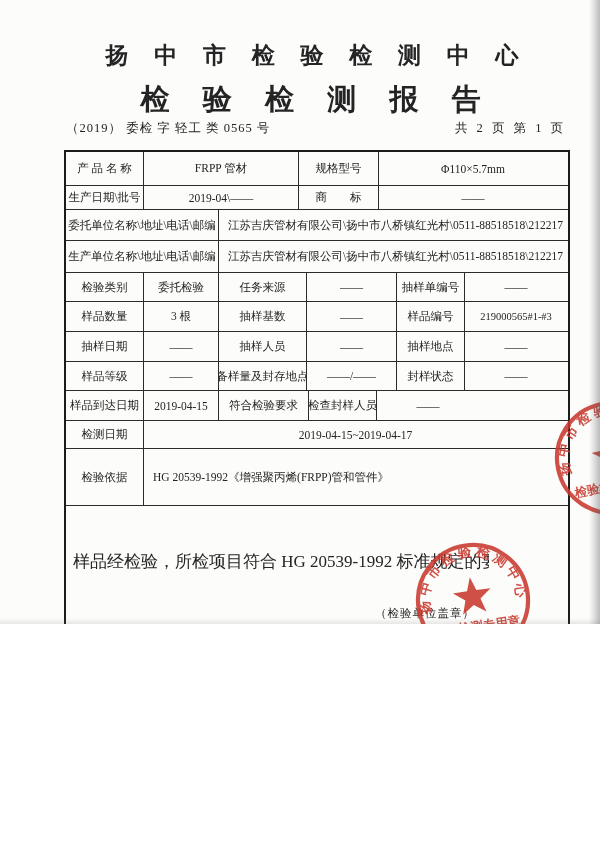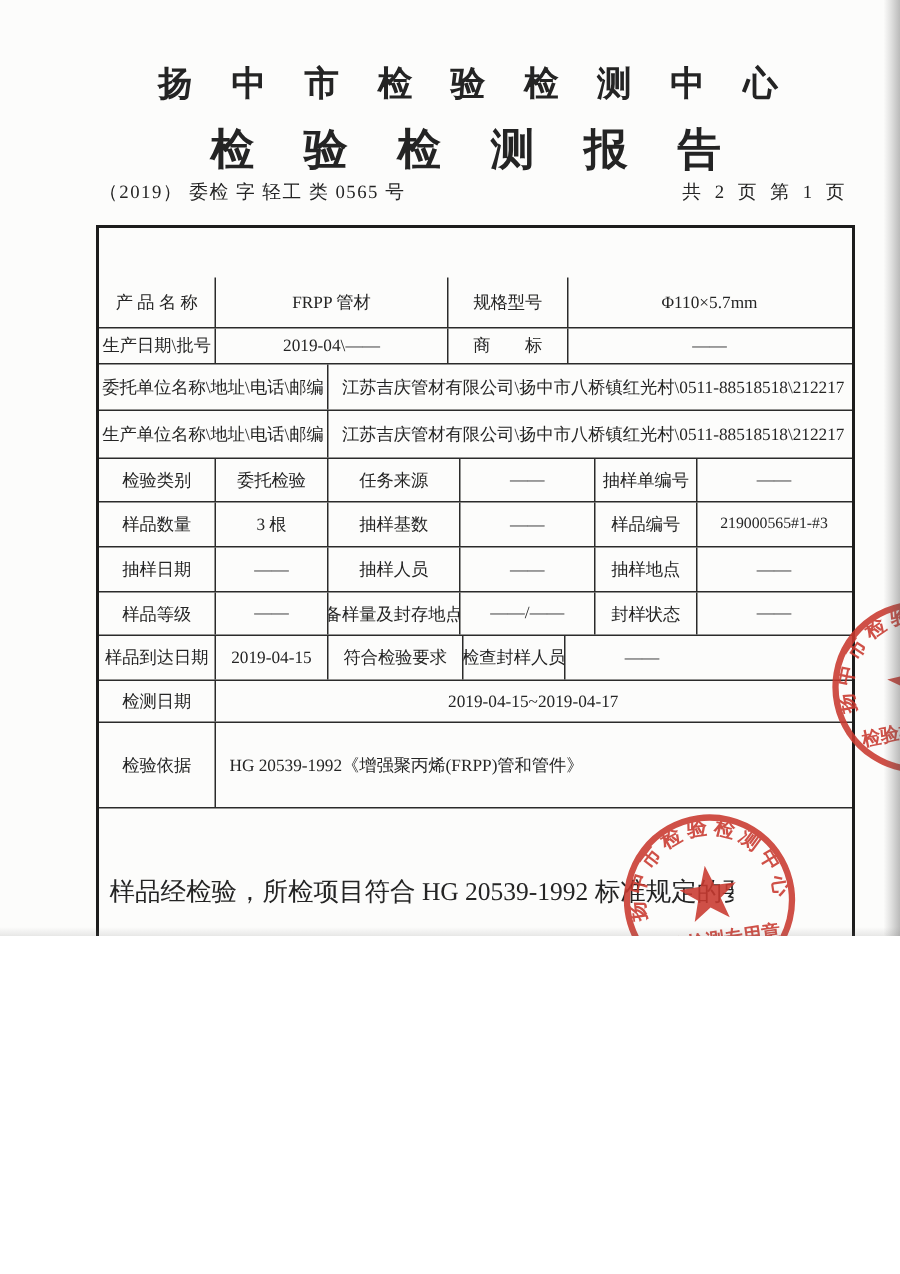--- a/index.html
+++ b/index.html
@@ -21,21 +21,21 @@
   .report-title{top:80px;font-size:29px;font-weight:700;letter-spacing:13px;white-space:nowrap;}
   .ref-row{position:absolute;left:66px;top:120px;width:500px;display:flex;
     justify-content:space-between;font-size:12.5px;}
   .ref-no{letter-spacing:1px;}
   .page-info{letter-spacing:3px;}
 
   
   .tbl{position:absolute;left:64px;top:150px;width:506px;height:536px;
     border:2.5px solid #1c1c1c;box-sizing:border-box;background:transparent;}
   .row{display:flex;box-sizing:border-box;border-top:1.3px solid #2b2b2b;}
-  .row.first{border-top:none;margin-top:33px;}
+  .row.first{border-top:none;}
   .c{display:flex;align-items:center;justify-content:center;box-sizing:border-box;
     border-right:1.3px solid #2b2b2b;font-size:11.5px;white-space:nowrap;overflow:hidden;}
   .c.last{border-right:none;}
   .c.left{justify-content:flex-start;padding-left:9px;}
   .c.small{font-size:10.5px;}
   .h33{height:33px}.h23{height:23px}.h30{height:30px}.h31{height:31px}.h28{height:28px}
   .h29{height:29px}.h27{height:27px}.h56{height:56px}.h139{height:139px}.h49{height:49px}
   .w78{width:78px}.w155{width:155px}.w80{width:80px}.w188{width:188px}
   .w153{width:153px}.w348{width:348px}
   .w75{width:75px}.w88{width:88px}.w90{width:90px}.w68{width:68px}.w102{width:102px}

